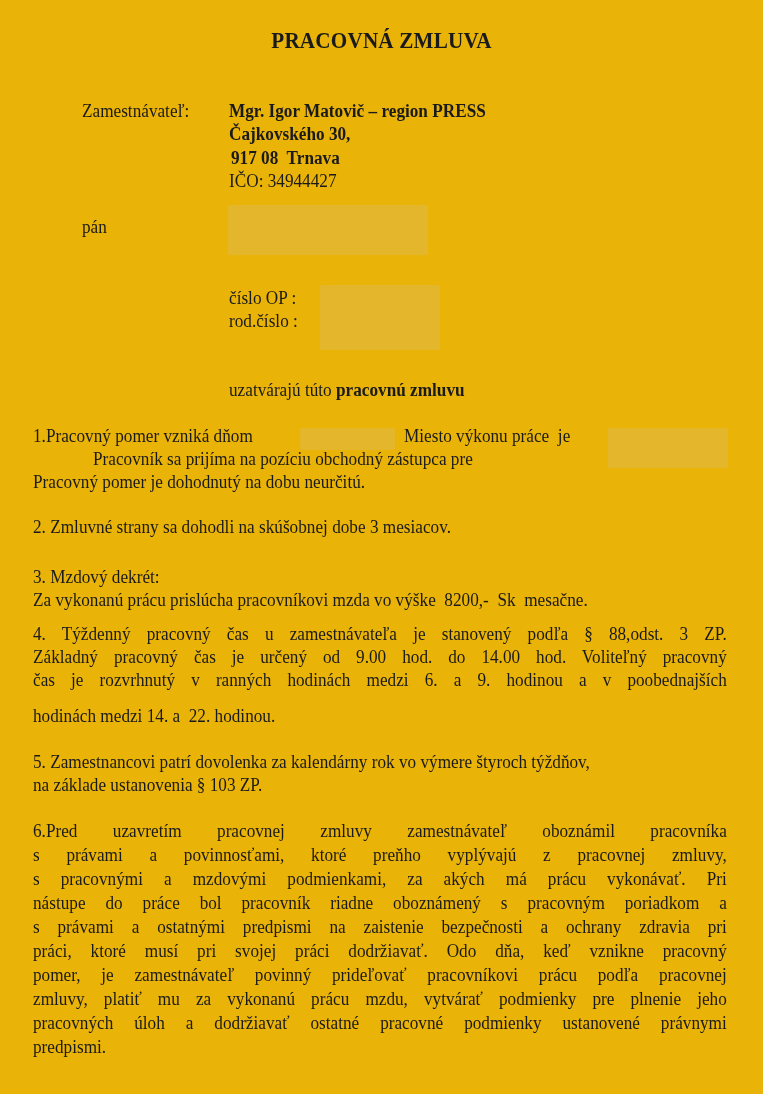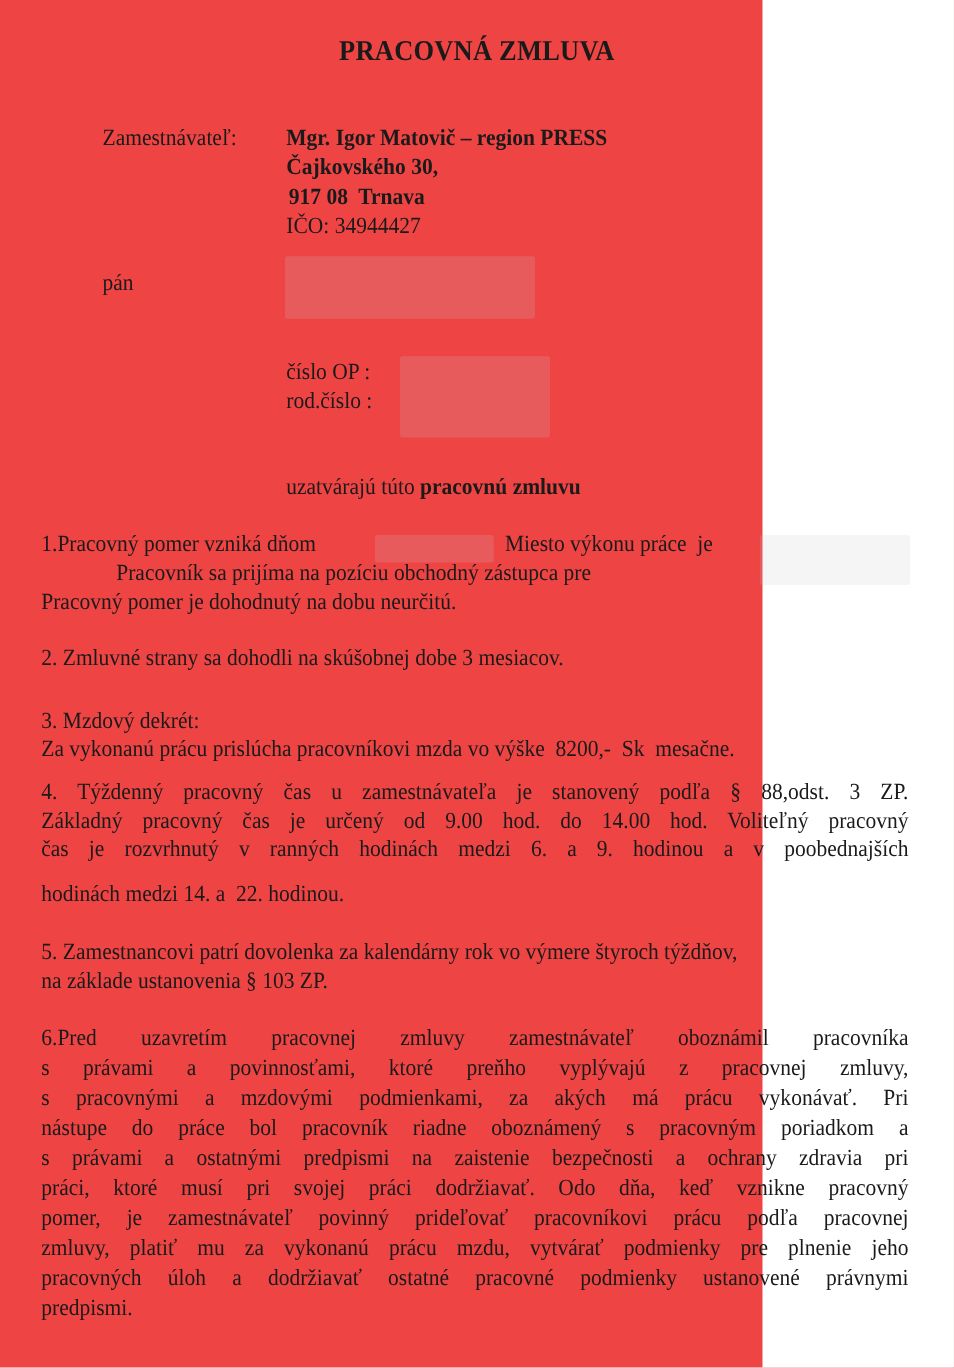--- a/index.html
+++ b/index.html
@@ -1,18 +1,18 @@
 <!DOCTYPE html>
 <html><head>
 <meta charset="utf-8">
 <style>
   html, body { margin: 0; padding: 0; background: #ffffff; }
   body { width: 763px; height: 1094px; position: relative; overflow: hidden;
          font-family: "Liberation Serif", "DejaVu Serif", serif; color: #1a1a1a; }
-  .page { position: absolute; left: 0; top: 0; width: 610px; height: 1094px; background: #ef4444; }
+  .page { position: absolute; left: 0; top: 0; width: 763px; height: 1094px; background: #eab308; }
   .ln { position: absolute; font-size: 18.5px; line-height: 22px; white-space: pre;
         transform-origin: left top; transform: scaleX(0.93); }
   .b { font-weight: bold; }
   .title { position: absolute; top: 28px; left: 0; width: 763px; text-align: center;
            font-size: 23px; font-weight: bold; letter-spacing: 0.2px; transform: scaleX(0.92); }
   .just { position: absolute; left: 33px; width: 746px; font-size: 18.5px; line-height: 22px;
           text-align: justify; text-align-last: justify; white-space: normal;
           transform-origin: left top; transform: scaleX(0.93); }
   .smudge { position: absolute; background: rgba(200,200,205,0.18); border-radius: 2px; }
 </style>

